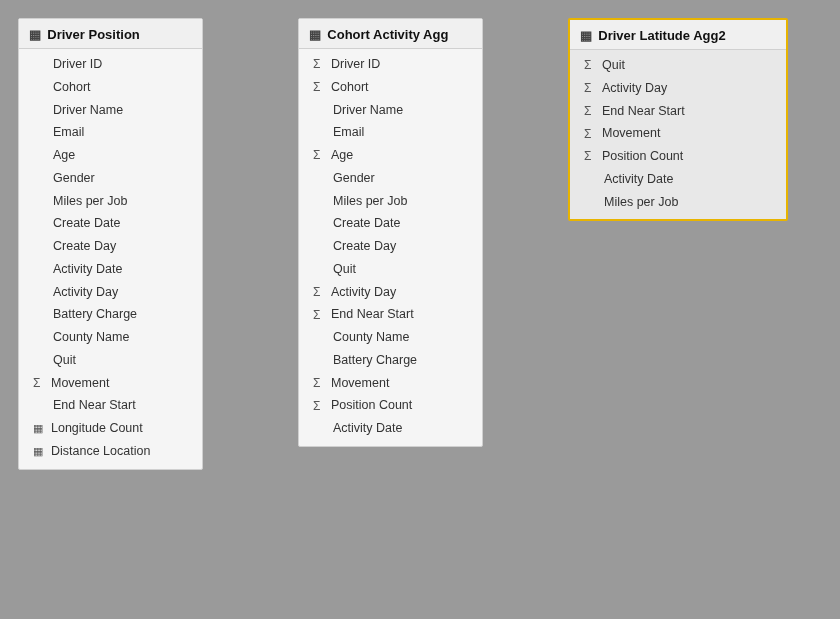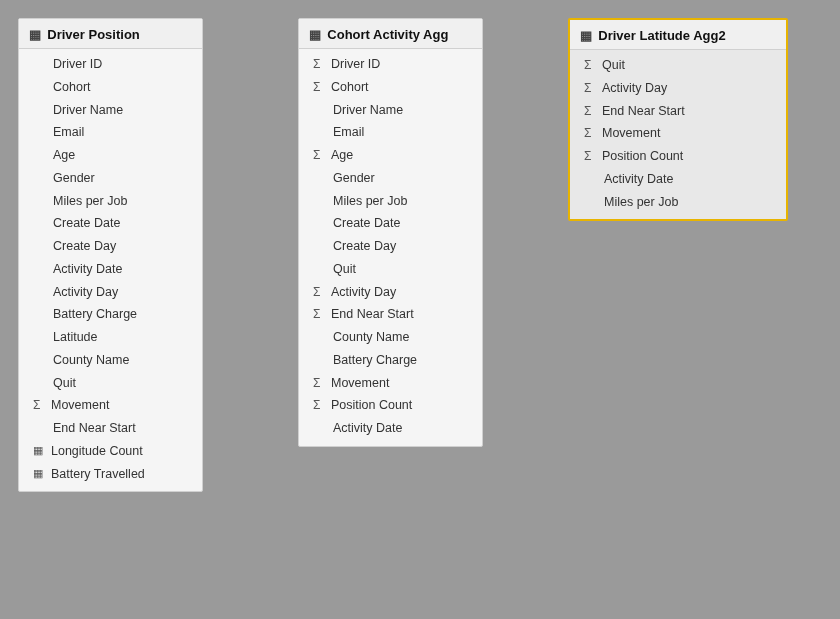--- a/index.html
+++ b/index.html
@@ -46,21 +46,21 @@
     .table-icon {
       display: inline-block;
       font-size: 13px;
       color: #444;
     }
     .field-list {
       padding: 4px 0 6px 0;
     }
     .field-item {
       display: flex;
-      align-items: flex-start;
+      align-items: center;
       padding: 2px 10px 2px 14px;
       color: #333;
       font-size: 12.5px;
       line-height: 1.5;
       gap: 4px;
     }
     .field-item .sigma {
       color: #555;
       font-size: 12px;
       margin-right: 2px;
@@ -151,45 +151,41 @@
       <div class="field-item">
         <span class="no-icon"></span>
         <span>Activity Day</span>
       </div>
       <div class="field-item">
         <span class="no-icon"></span>
         <span>Battery Charge</span>
       </div>
       <div class="field-item">
         <span class="no-icon"></span>
-        <span>Latitude</span>
-      </div>
-      <div class="field-item">
-        <span class="no-icon"></span>
         <span>County Name</span>
       </div>
       <div class="field-item">
         <span class="no-icon"></span>
         <span>Quit</span>
       </div>
       <div class="field-item">
         <span class="sigma">Σ</span>
         <span>Movement</span>
       </div>
       <div class="field-item">
         <span class="no-icon"></span>
         <span>End Near Start</span>
       </div>
       <div class="field-item">
         <span class="table-sym">▦</span>
         <span>Longitude Count</span>
       </div>
       <div class="field-item">
         <span class="table-sym">▦</span>
-        <span>Battery Travelled</span>
+        <span>Distance Location</span>
       </div>
     </div>
   </div>
 
   <div class="table-card card2">
     <div class="table-header">
       <span class="table-icon">▦</span>
       <span>Cohort Activity Agg</span>
     </div>
     <div class="field-list">

